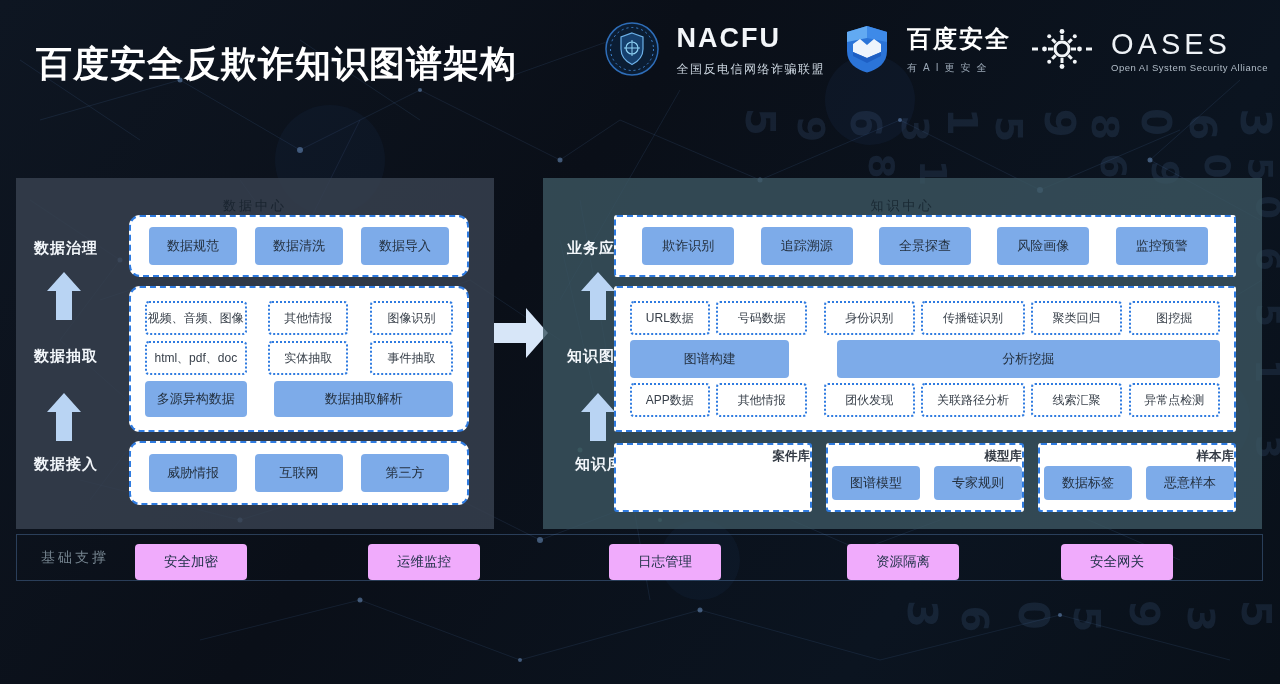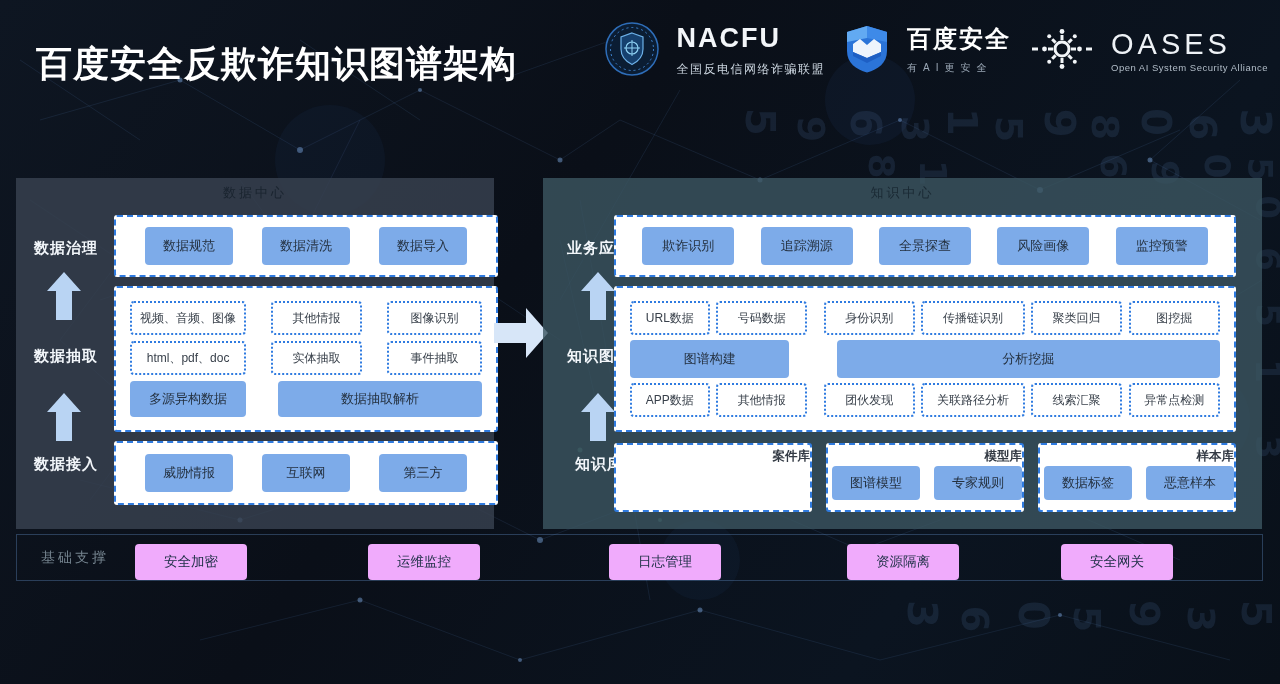--- a/index.html
+++ b/index.html
@@ -22,34 +22,34 @@
   .nacfu-name{font-size:27px;font-weight:bold;color:#f3f6f9;letter-spacing:2px;line-height:1;}
   .nacfu-sub{font-size:12px;color:#cbd5df;letter-spacing:1.5px;margin-top:9px;}
   .baidu-name{font-size:24px;font-weight:bold;color:#ffffff;letter-spacing:2px;line-height:1;}
   .baidu-sub{font-size:10px;color:#9aa7b5;letter-spacing:6px;margin-top:10px;}
   .oases-name{font-size:29px;font-weight:400;color:#eef2f6;letter-spacing:4px;line-height:1;}
   .oases-sub{font-size:9.5px;color:#b2bdc8;letter-spacing:0.5px;margin-top:3px;}
   
   .panel{position:absolute;top:178px;height:351px;z-index:2;}
   .panel-left{left:16px;width:478px;background:rgba(56,66,80,0.82);}
   .panel-right{left:543px;width:719px;background:rgba(60,86,97,0.80);}
-  .panel-title{position:absolute;top:6px;left:0;width:100%;text-align:center;
+  .panel-title{position:absolute;top:19px;left:0;width:100%;text-align:center;
     font-size:13px;color:rgba(12,22,32,0.62);letter-spacing:3px;}
   .row-label{position:absolute;font-size:15px;font-weight:bold;color:#f2f6fa;
     letter-spacing:1px;text-align:center;line-height:20px;}
   .panel-left .row-label{left:0;width:100px;}
   .panel-right .row-label{left:0;width:112px;}
   .lbl-r1{top:60px;} .lbl-r2{top:168px;} .lbl-r3{top:276px;}
   .arrow-up{position:absolute;width:34px;height:48px;}
   .panel-left .arrow-up{left:31px;}
   .panel-right .arrow-up{left:38px;}
   .ar1{top:94px;} .ar2{top:215px;}
   .dashed-container{position:absolute;background:#ffffff;border:2px dashed #2f7be0;
     border-radius:3px;box-sizing:border-box;}
-  .panel-left .dashed-container{left:98px;width:384px;}
+  .panel-left .dashed-container{left:113px;width:340px;border-radius:11px;}
   .panel-right .dashed-container{left:71px;width:622px;}
   .c-top{top:37px;height:62px;}
   .c-mid{top:108px;height:146px;}
   .c-bot{top:263px;height:64px;}
   .box-row{display:flex;align-items:center;justify-content:space-evenly;height:100%;}
   .solid-box{background:#7dabe9;color:#243140;border-radius:4px;display:flex;
     align-items:center;justify-content:center;font-size:13px;white-space:nowrap;box-sizing:border-box;}
   .std-l{width:88px;height:38px;}
   .std-r{width:92px;height:38px;}
   .grid{height:100%;box-sizing:border-box;padding:13px 14px;display:flex;

